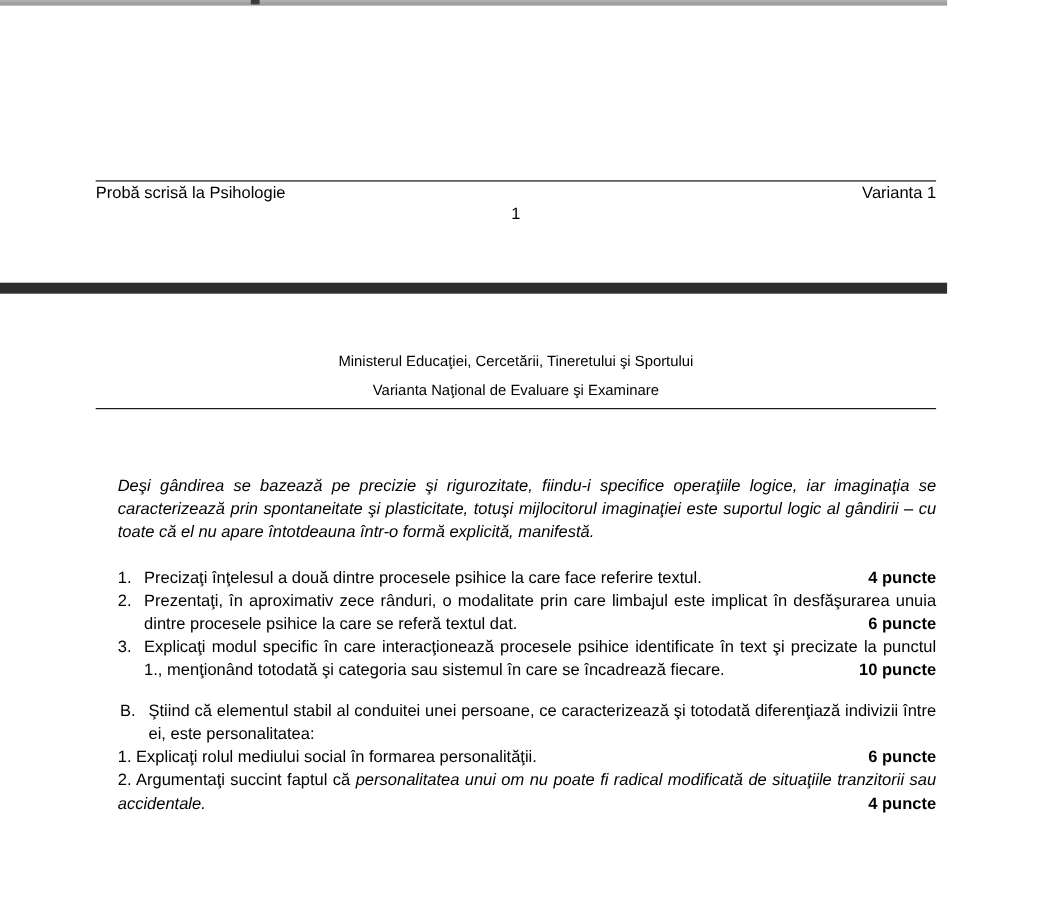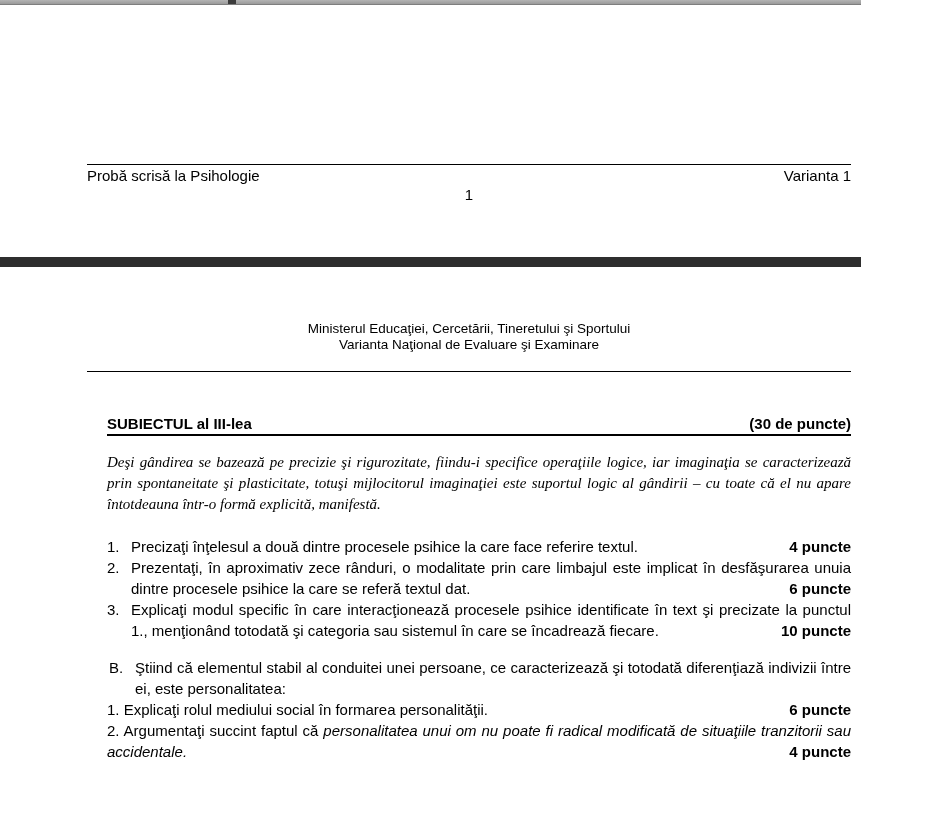--- a/index.html
+++ b/index.html
@@ -58,21 +58,21 @@
     background: #2e2e2e;
   }
   .doc-header {
     position: absolute;
     top: 321px; left: 87px;
     width: 764px;
     text-align: center;
     font-size: 13.5px;
     line-height: 16px;
   }
-  .doc-header .line1 { }
+  .doc-header .line1 { margin-bottom: 10px; }
   .header-rule {
     position: absolute;
     top: 371px; left: 87px;
     width: 764px; height: 0;
     border-top: 1px solid #000;
   }
   .content {
     position: absolute;
     top: 415px; left: 107px;
     width: 744px;
@@ -85,21 +85,20 @@
     font-weight: bold;
     line-height: 18px;
     padding-bottom: 1px;
     border-bottom: 2px solid #000;
   }
   .a-intro { margin-top: 5px; }
   .quote {
     margin-top: 16px;
     font-style: italic;
     text-align: justify;
-    font-family: Liberation Serif, serif;
   }
   .list { margin-top: 21px; }
   .item {
     position: relative;
     padding-left: 24px;
     text-align: justify;
   }
   .item .num {
     position: absolute;
     left: 0; top: 0;
@@ -146,24 +145,20 @@
   <div class="page-separator"></div>
 
   <div class="doc-header">
     <div class="line1">Ministerul Educaţiei, Cercetării, Tineretului şi Sportului</div>
     <div class="line2">Varianta Naţional de Evaluare şi Examinare</div>
   </div>
   <div class="header-rule"></div>
 
   <div class="content">
 
-    <div class="subject-line">
-      <span>SUBIECTUL al III-lea</span>
-      <span>(30 de puncte)</span>
-    </div>
 
 
     <div class="quote">Deşi gândirea se bazează pe precizie şi rigurozitate, fiindu-i specifice operaţiile logice, iar imaginaţia se caracterizează prin spontaneitate şi plasticitate, totuşi mijlocitorul imaginaţiei este suportul logic al gândirii – cu toate că el nu apare întotdeauna într-o formă explicită, manifestă.</div>
 
     <div class="list">
       <div class="item">
         <span class="num">1.</span>
         <span>Precizaţi înţelesul a două dintre procesele psihice la care face referire textul.</span>
         <span class="pts">4 puncte</span>
       </div>

